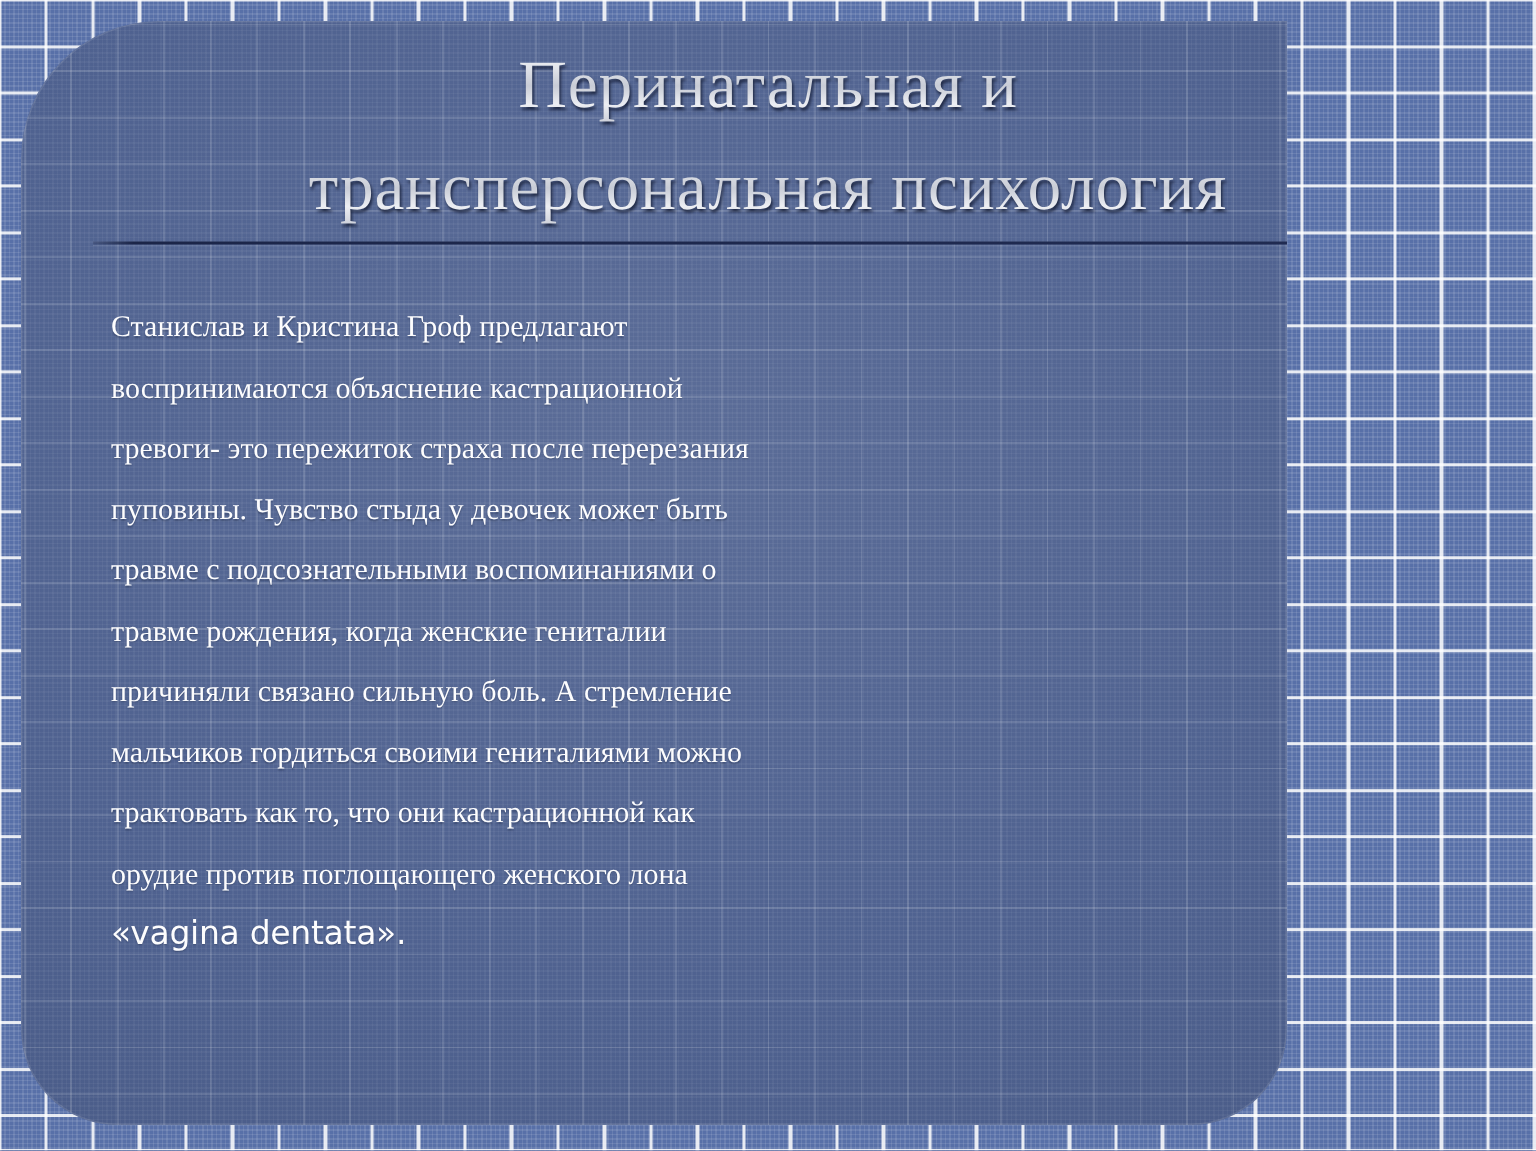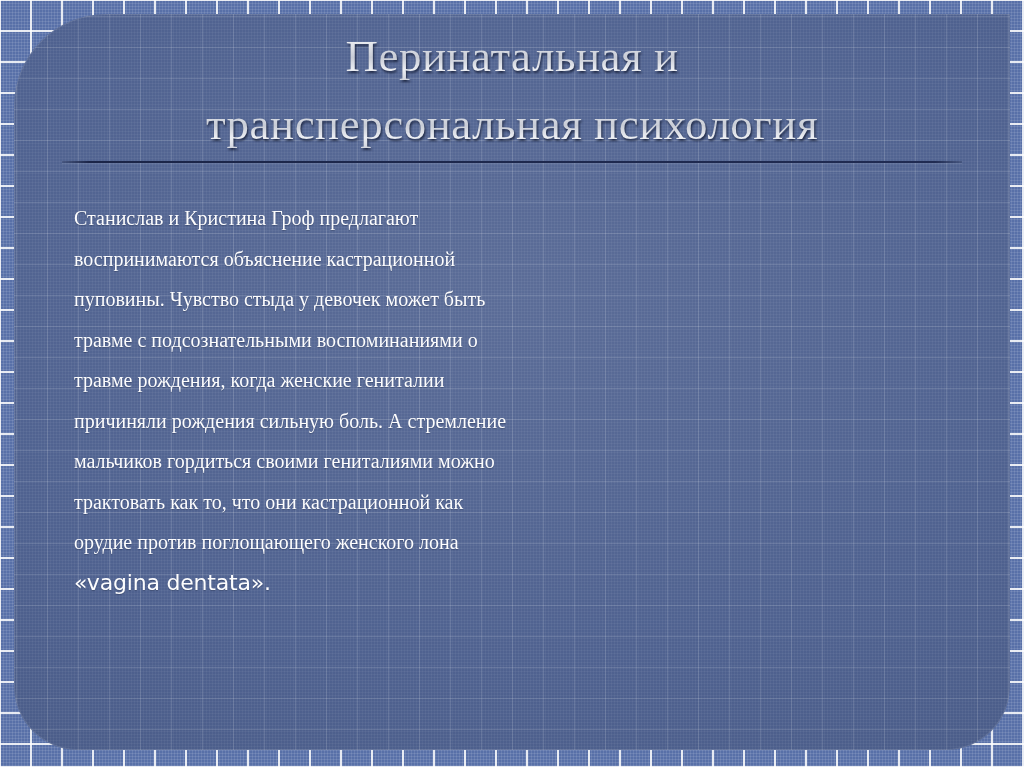--- a/index.html
+++ b/index.html
@@ -35,21 +35,21 @@
         rgba(0,0,0,0) 1px, rgba(0,0,0,0) 3px);
     background-position: -1px -1px, -1px -1px, 0 0, 0 0;
     font-family: "Liberation Serif", "DejaVu Serif", serif;
   }
 
   
   #panel {
     position: absolute;
     left: 14px;
     top: 14px;
-    width: 996px;
+    width: 844px;
     height: 736px;
     box-sizing: border-box;
     border-radius: 92px 0 64px 64px;
     background-color: #4c5f8e;
     background-image:
       
       radial-gradient(130% 110% at 50% 38%,
         rgba(255,255,255,0.085) 0%,
         rgba(255,255,255,0.02) 45%,
         rgba(0,0,0,0.10) 100%),
@@ -142,24 +142,25 @@
     <div id="title-block">
       <div class="title-line">Перинатальная и</div>
       <div class="title-line">трансперсональная психология</div>
     </div>
 
     <div id="title-rule"></div>
 
     <div id="body-block">
       <div class="body-line">Станислав и Кристина Гроф предлагают</div>
       <div class="body-line">воспринимаются объяснение кастрационной</div>
+      <div class="body-line">тревоги- это пережиток страха после перерезания</div>
       <div class="body-line">пуповины. Чувство стыда у девочек может быть</div>
       <div class="body-line">травме с подсознательными воспоминаниями о</div>
       <div class="body-line">травме рождения, когда женские гениталии</div>
-      <div class="body-line">причиняли рождения сильную боль. А стремление</div>
+      <div class="body-line">причиняли связано сильную боль. А стремление</div>
       <div class="body-line">мальчиков гордиться своими гениталиями можно</div>
       <div class="body-line">трактовать как то, что они кастрационной как</div>
       <div class="body-line">орудие против поглощающего женского лона</div>
       <div class="body-line sans">«vagina dentata».</div>
     </div>
 
   </div>
 </div>
 
 </body></html>

